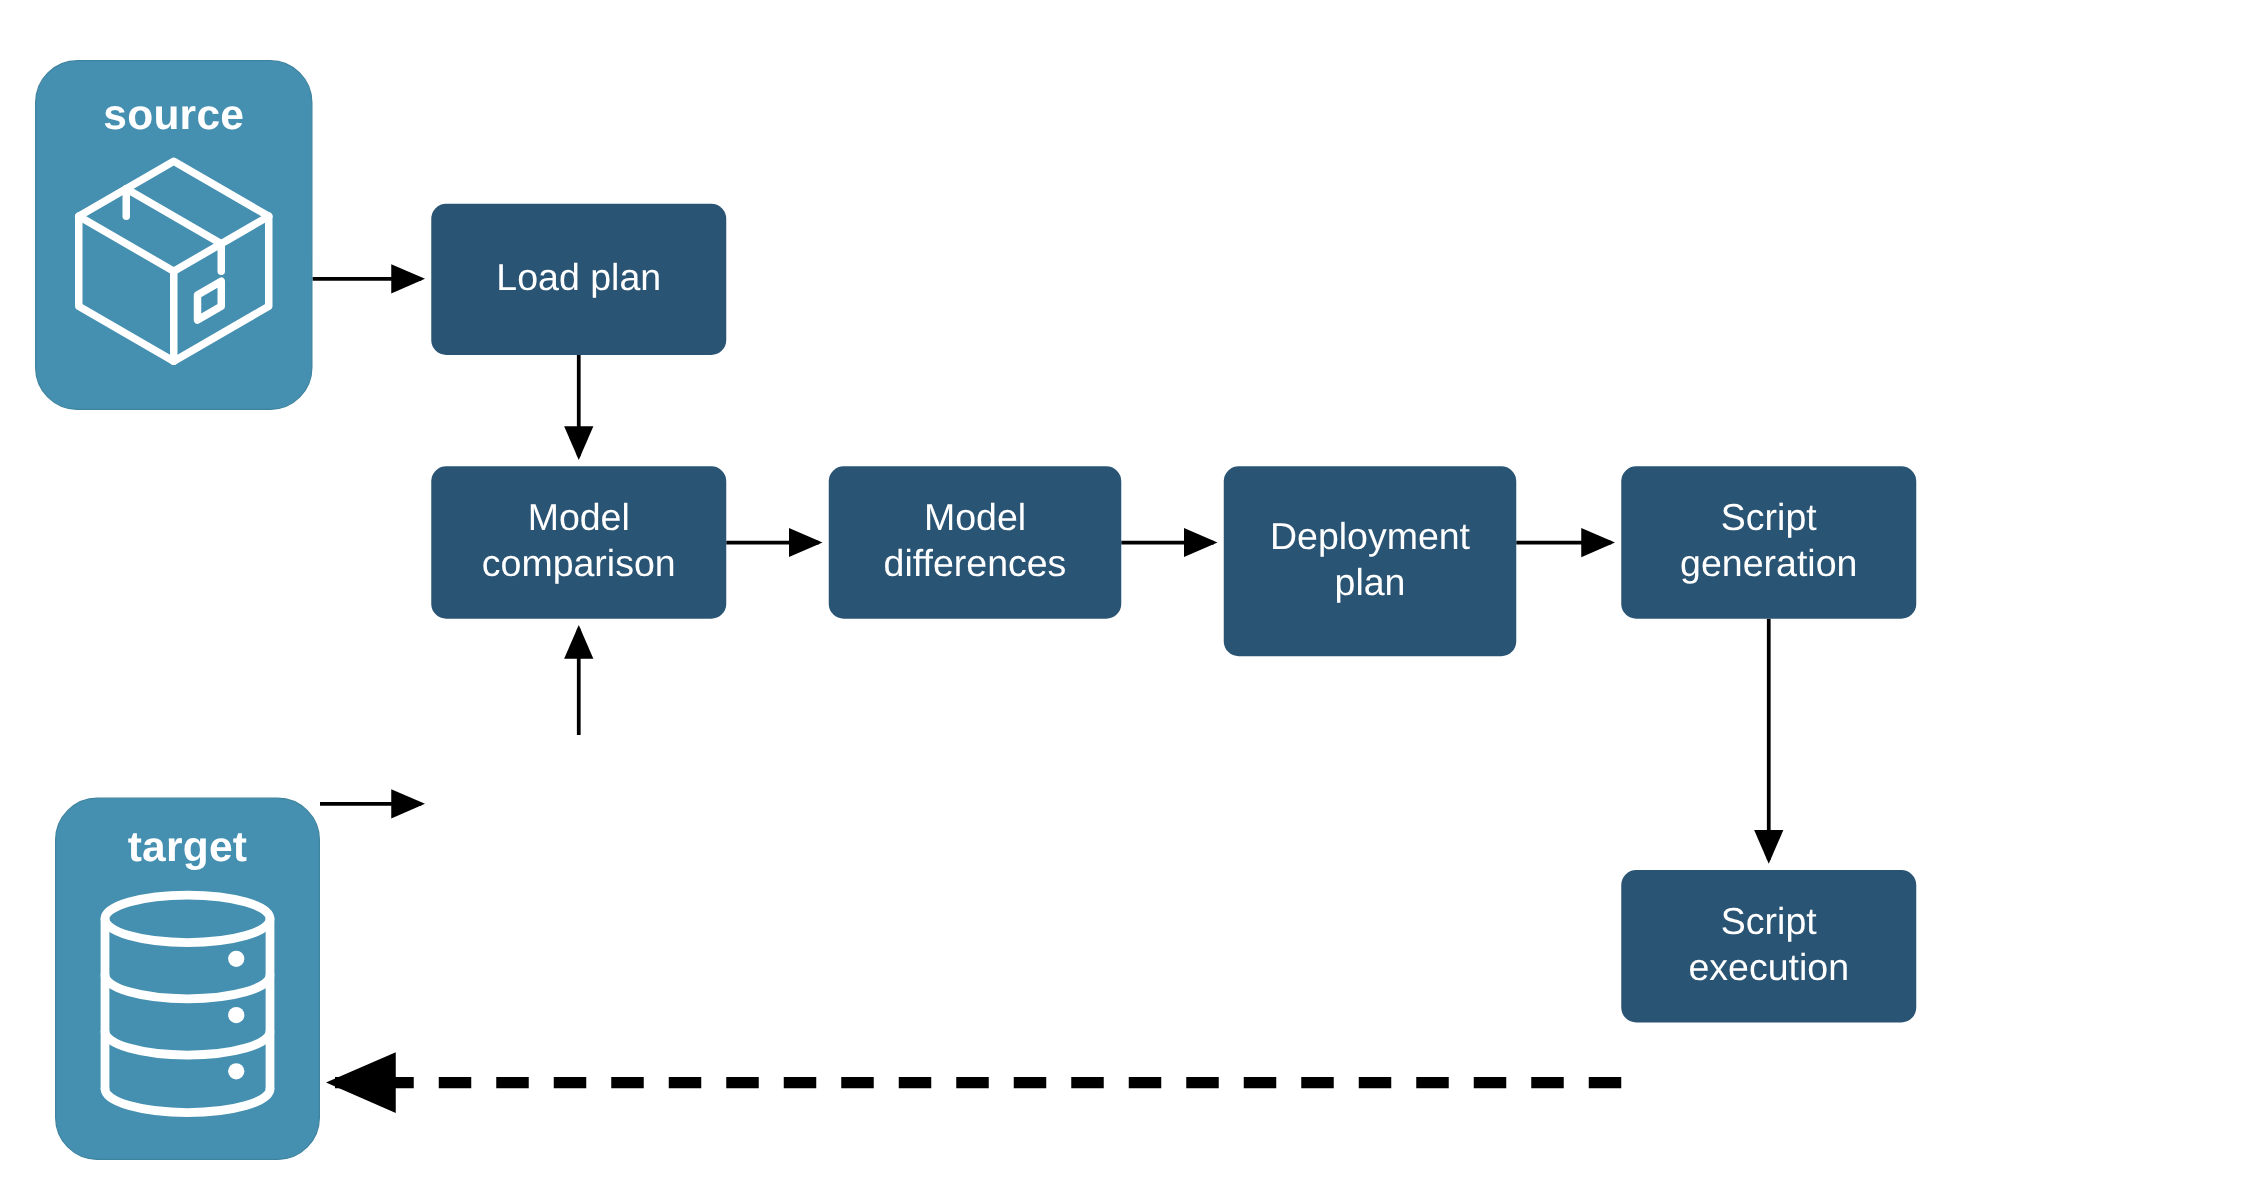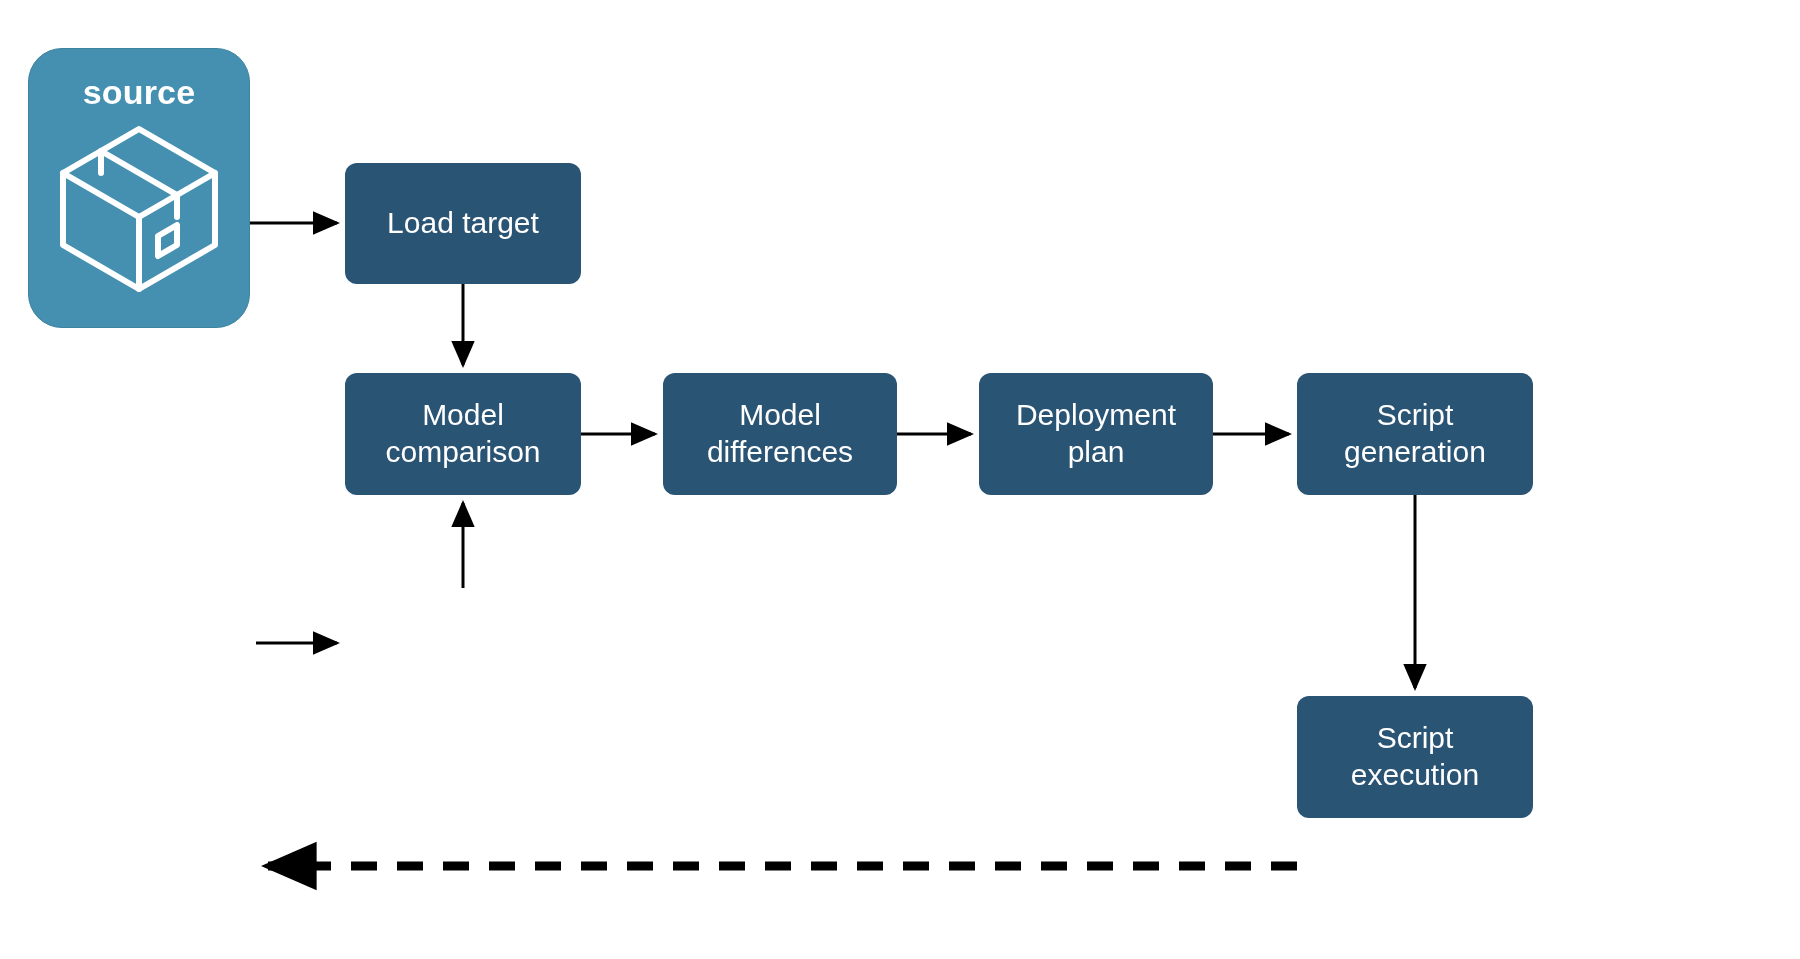--- a/index.html
+++ b/index.html
@@ -137,36 +137,57 @@
 
         <path d="M47 28 L123 72"></path>
         <path d="M123 72 L123 94"></path>
         <path d="M47 28 L47 50"></path>
 
         <path d="M104 113 L123 102 L123 122 L104 133 Z"></path>
       </svg>
     </div>
   </div>
 
+  <div class="endpoint" style="left:44px; top:618px; width:212px; height:290px; padding-top:22px;">
+    <div class="endpoint-label">target</div>
+    <div class="endpoint-icon" style="margin-top:16px;">
+      <svg width="148" height="184" viewBox="0 0 148 184" xmlns="http://www.w3.org/2000/svg" fill="none" stroke="#ffffff" stroke-width="7" stroke-linejoin="round" stroke-linecap="round">
+
+        <path d="M8 24 L8 160"></path>
+        <path d="M140 24 L140 160"></path>
+
+        <ellipse cx="74" cy="24" rx="66" ry="19"></ellipse>
+
+        <path d="M8 69 A 66 19 0 0 0 140 69"></path>
+        <path d="M8 114 A 66 19 0 0 0 140 114"></path>
+
+        <path d="M8 160 A 66 19 0 0 0 140 160"></path>
+
+        <circle cx="113" cy="56" r="6.5" fill="#ffffff" stroke="none"></circle>
+        <circle cx="113" cy="101" r="6.5" fill="#ffffff" stroke="none"></circle>
+        <circle cx="113" cy="146" r="6.5" fill="#ffffff" stroke="none"></circle>
+      </svg>
+    </div>
+  </div>
 
   <div class="node" style="left:345px; top:143px; width:236px; height:121px;">
-    <span>Load target</span>
+    <span>Load plan</span>
   </div>
 
   <div class="node" style="left:345px; top:353px; width:236px; height:122px;">
     <span>Model
 comparison</span>
   </div>
 
   <div class="node" style="left:663px; top:353px; width:234px; height:122px;">
     <span>Model
 differences</span>
   </div>
 
-  <div class="node" style="left:979px; top:353px; width:234px; height:122px;">
+  <div class="node" style="left:979px; top:353px; width:234px; height:152px;">
     <span>Deployment
 plan</span>
   </div>
 
   <div class="node" style="left:1297px; top:353px; width:236px; height:122px;">
     <span>Script
 generation</span>
   </div>
 
 

